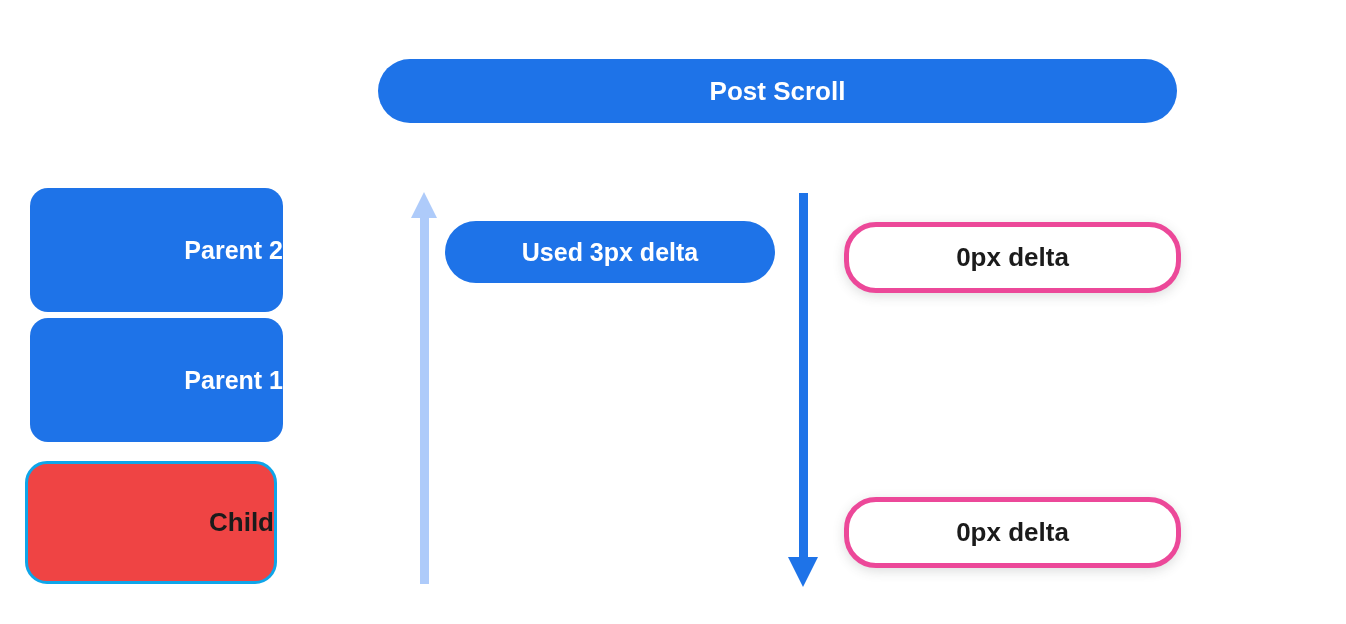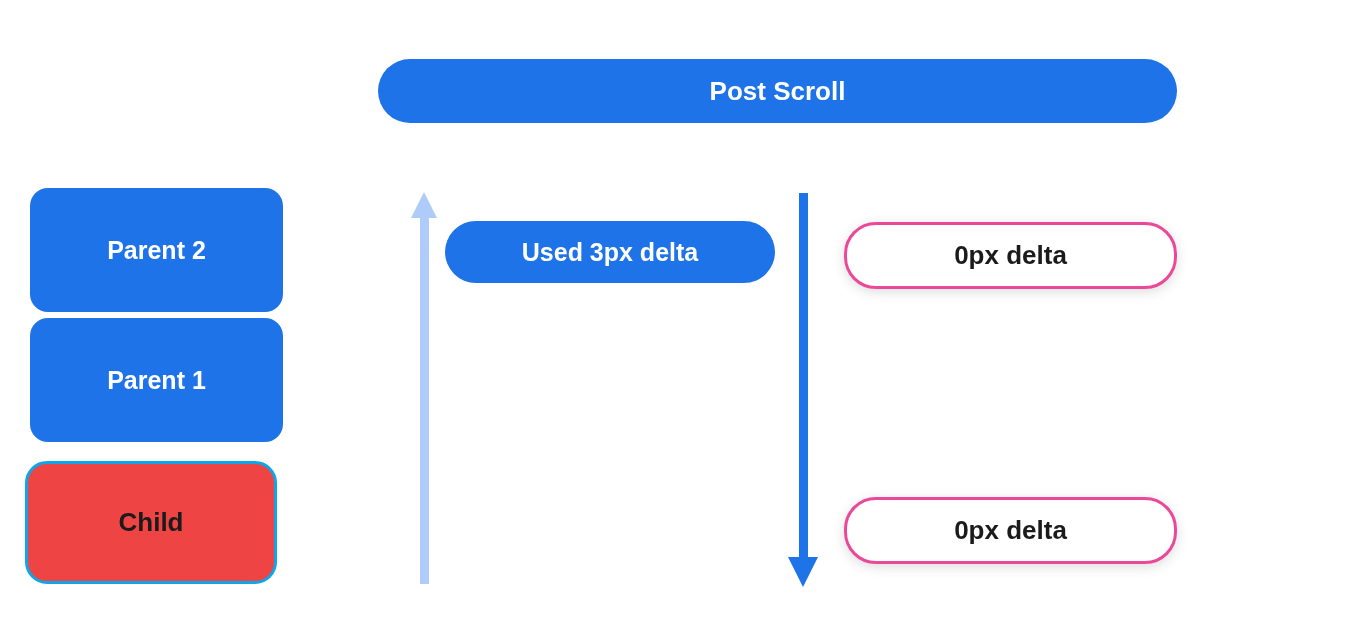--- a/index.html
+++ b/index.html
@@ -32,21 +32,21 @@
     font-weight: 700;
     font-size: 26px;
     margin-top: 12px;
   }
 
   
   .node {
     position: absolute;
     display: flex;
     align-items: center;
-    justify-content: center;
+    justify-content: flex-end;
     font-size: 25px;
   }
   .node.filled {
     left: 30px;
     width: 253px;
     height: 124px;
     background: #1e73e8;
     border-radius: 18px;
     color: #ffffff;
     font-weight: 700;
@@ -125,21 +125,21 @@
     color: #ffffff;
     font-weight: 700;
   }
   .pill-used-delta { top: 221px; }
   .pill-no-delta  { top: 359px; }
   .pill.white {
     left: 844px;
     width: 327px;
     height: 61px;
     background: #ffffff;
-    border: 3px solid #ec4899;
+    border: 5px solid #ec4899;
     box-shadow: 0 3px 12px rgba(60,64,67,0.18);
     color: #1b1b1b;
     font-weight: 600;
     font-size: 26px;
   }
   .pill-zero-top    { top: 222px; }
   .pill-zero-bottom { top: 497px; }
 </style>
 </head>
 <body>

